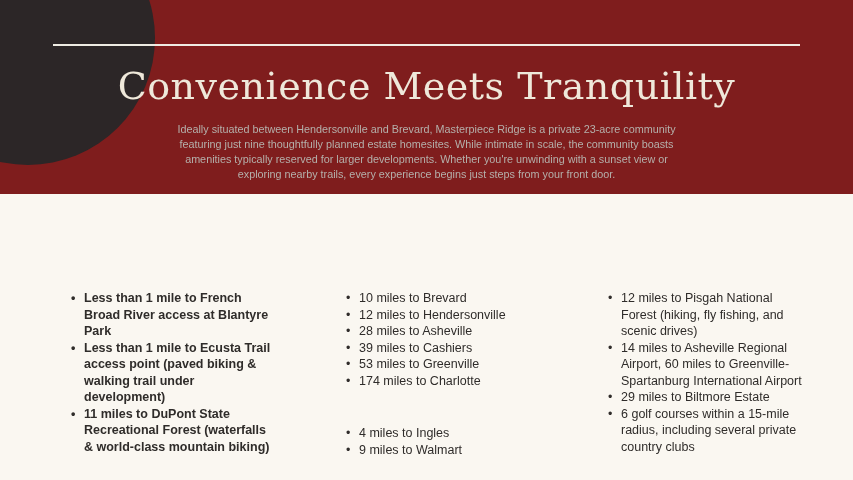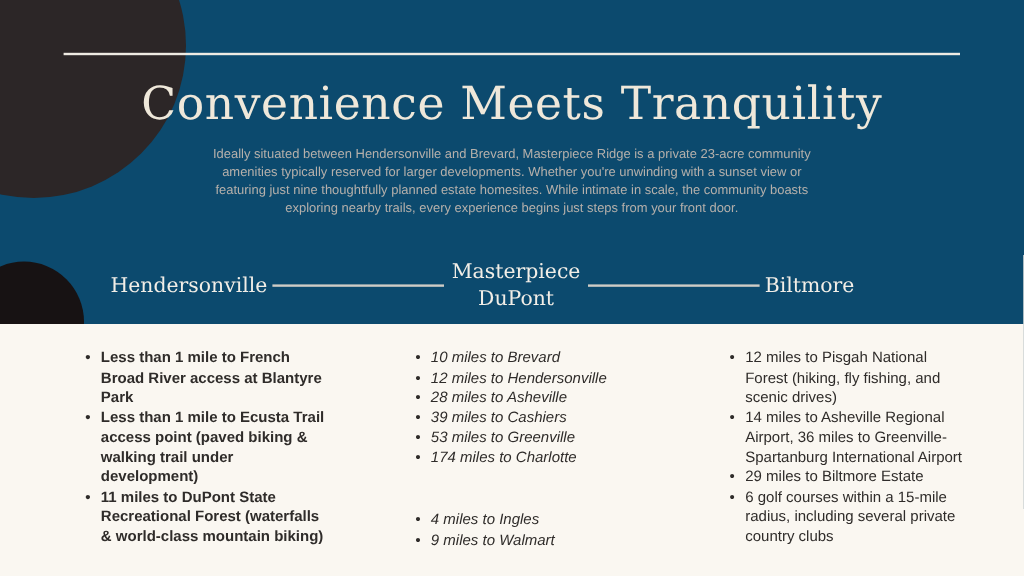--- a/index.html
+++ b/index.html
@@ -10,22 +10,22 @@
     height: 480px;
     background: #faf7f1;
     overflow: hidden;
     font-family: "Liberation Sans", sans-serif;
   }
 
   
   .hero {
     position: absolute;
     left: 0; top: 0;
-    width: 853px; height: 270px;
-    background: #0c4a6e;
+    width: 853px; height: 194px;
+    background: #7f1d1d;
     overflow: hidden;
   }
   .circle-decoration {
     position: absolute;
     left: -99px; top: -89px;
     width: 254px; height: 254px;
     border-radius: 50%;
     background: #2c2627;
   }
   .circle-decoration-2 {
@@ -90,21 +90,21 @@
 
   
   .col {
     position: absolute;
     top: 290px;
     color: #2f2c2a;
     font-size: 12.5px;
     line-height: 16.5px;
   }
   .col-1 { left: 71px;  width: 205px; font-weight: bold; }
-  .col-2 { left: 346px; width: 190px; font-style: italic; }
+  .col-2 { left: 346px; width: 190px; }
   .col-3 { left: 608px; width: 203px; }
   ul.bullets { list-style: none; }
   ul.bullets li {
     position: relative;
     padding-left: 13px;
   }
   .bullet-dot {
     position: absolute;
     left: 0; top: 0;
   }
@@ -118,22 +118,22 @@
 
   <div class="hero">
     <div class="circle-decoration"></div>
     <div class="circle-decoration-2"></div>
     <div class="top-rule"></div>
 
     <h1 class="slide-title">Convenience Meets Tranquility</h1>
 
     <div class="intro">
       <div class="intro-line">Ideally situated between Hendersonville and Brevard, Masterpiece Ridge is a private 23-acre community</div>
+      <div class="intro-line">featuring just nine thoughtfully planned estate homesites.  While intimate in scale, the community boasts</div>
       <div class="intro-line">amenities typically reserved for larger developments.  Whether you're unwinding with a sunset view or</div>
-      <div class="intro-line">featuring just nine thoughtfully planned estate homesites.  While intimate in scale, the community boasts</div>
       <div class="intro-line">exploring nearby trails, every experience begins just steps from your front door.</div>
     </div>
 
     <div class="diagram">
       <span class="diagram-label">Hendersonville</span>
       <span class="diagram-connector"></span>
       <span class="diagram-center">
         <span style="display:block">Masterpiece</span>
         <span style="display:block">DuPont</span>
       </span>
@@ -162,19 +162,19 @@
     <div class="group-spacer"></div>
     <ul class="bullets">
       <li><span class="bullet-dot"></span><span>4 miles to Ingles</span></li>
       <li><span class="bullet-dot"></span><span>9 miles to Walmart</span></li>
     </ul>
   </div>
 
   <div class="col col-3">
     <ul class="bullets">
       <li><span class="bullet-dot"></span><span>12 miles to Pisgah National Forest (hiking, fly fishing, and scenic drives)</span></li>
-      <li><span class="bullet-dot"></span><span>14 miles to Asheville Regional Airport, 36 miles to Greenville-Spartanburg International Airport</span></li>
+      <li><span class="bullet-dot"></span><span>14 miles to Asheville Regional Airport, 60 miles to Greenville-Spartanburg International Airport</span></li>
       <li><span class="bullet-dot"></span><span>29 miles to Biltmore Estate</span></li>
       <li><span class="bullet-dot"></span><span>6 golf courses within a 15-mile radius, including several private country clubs</span></li>
     </ul>
   </div>
 
 </div>
 
 </body></html>

